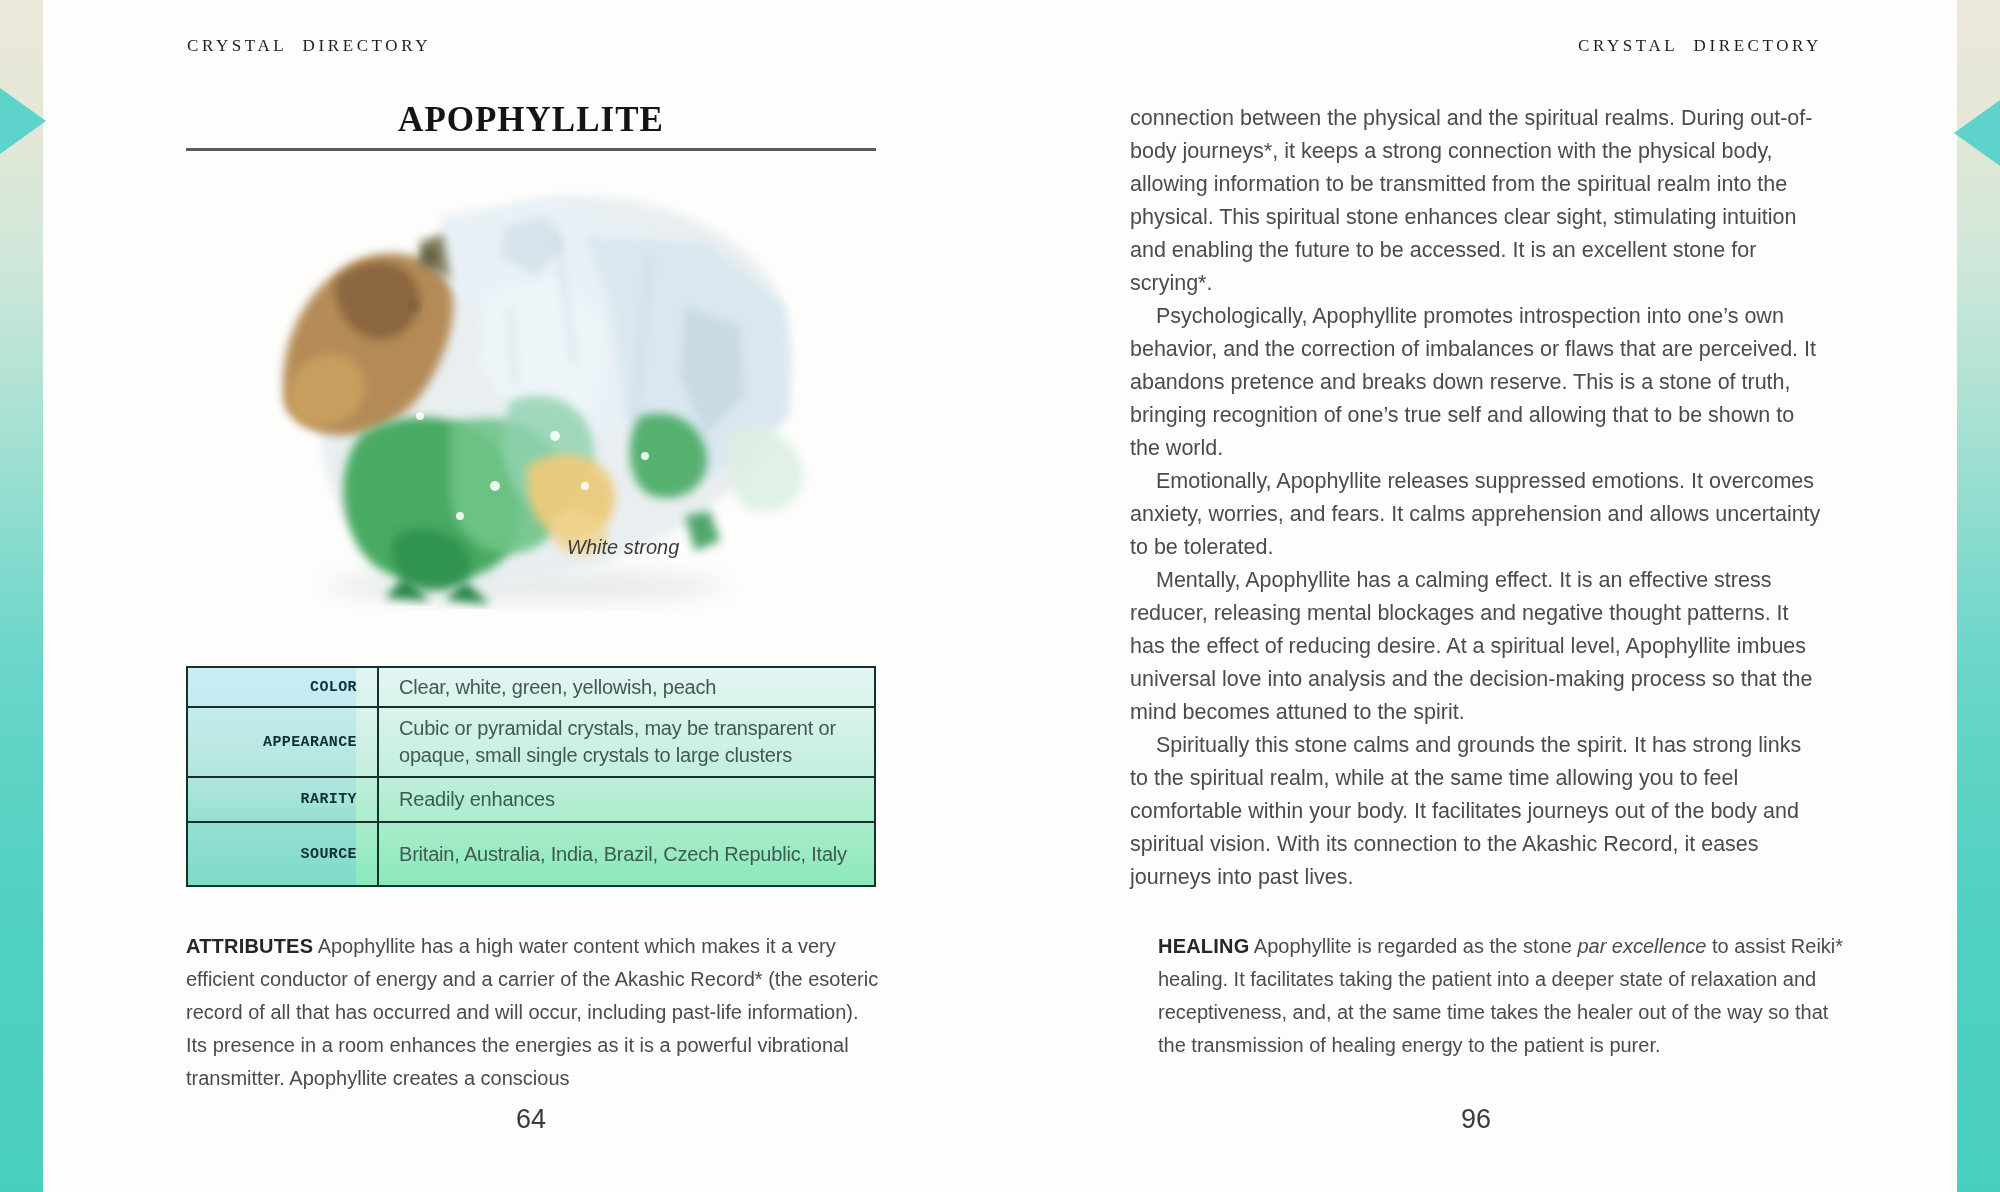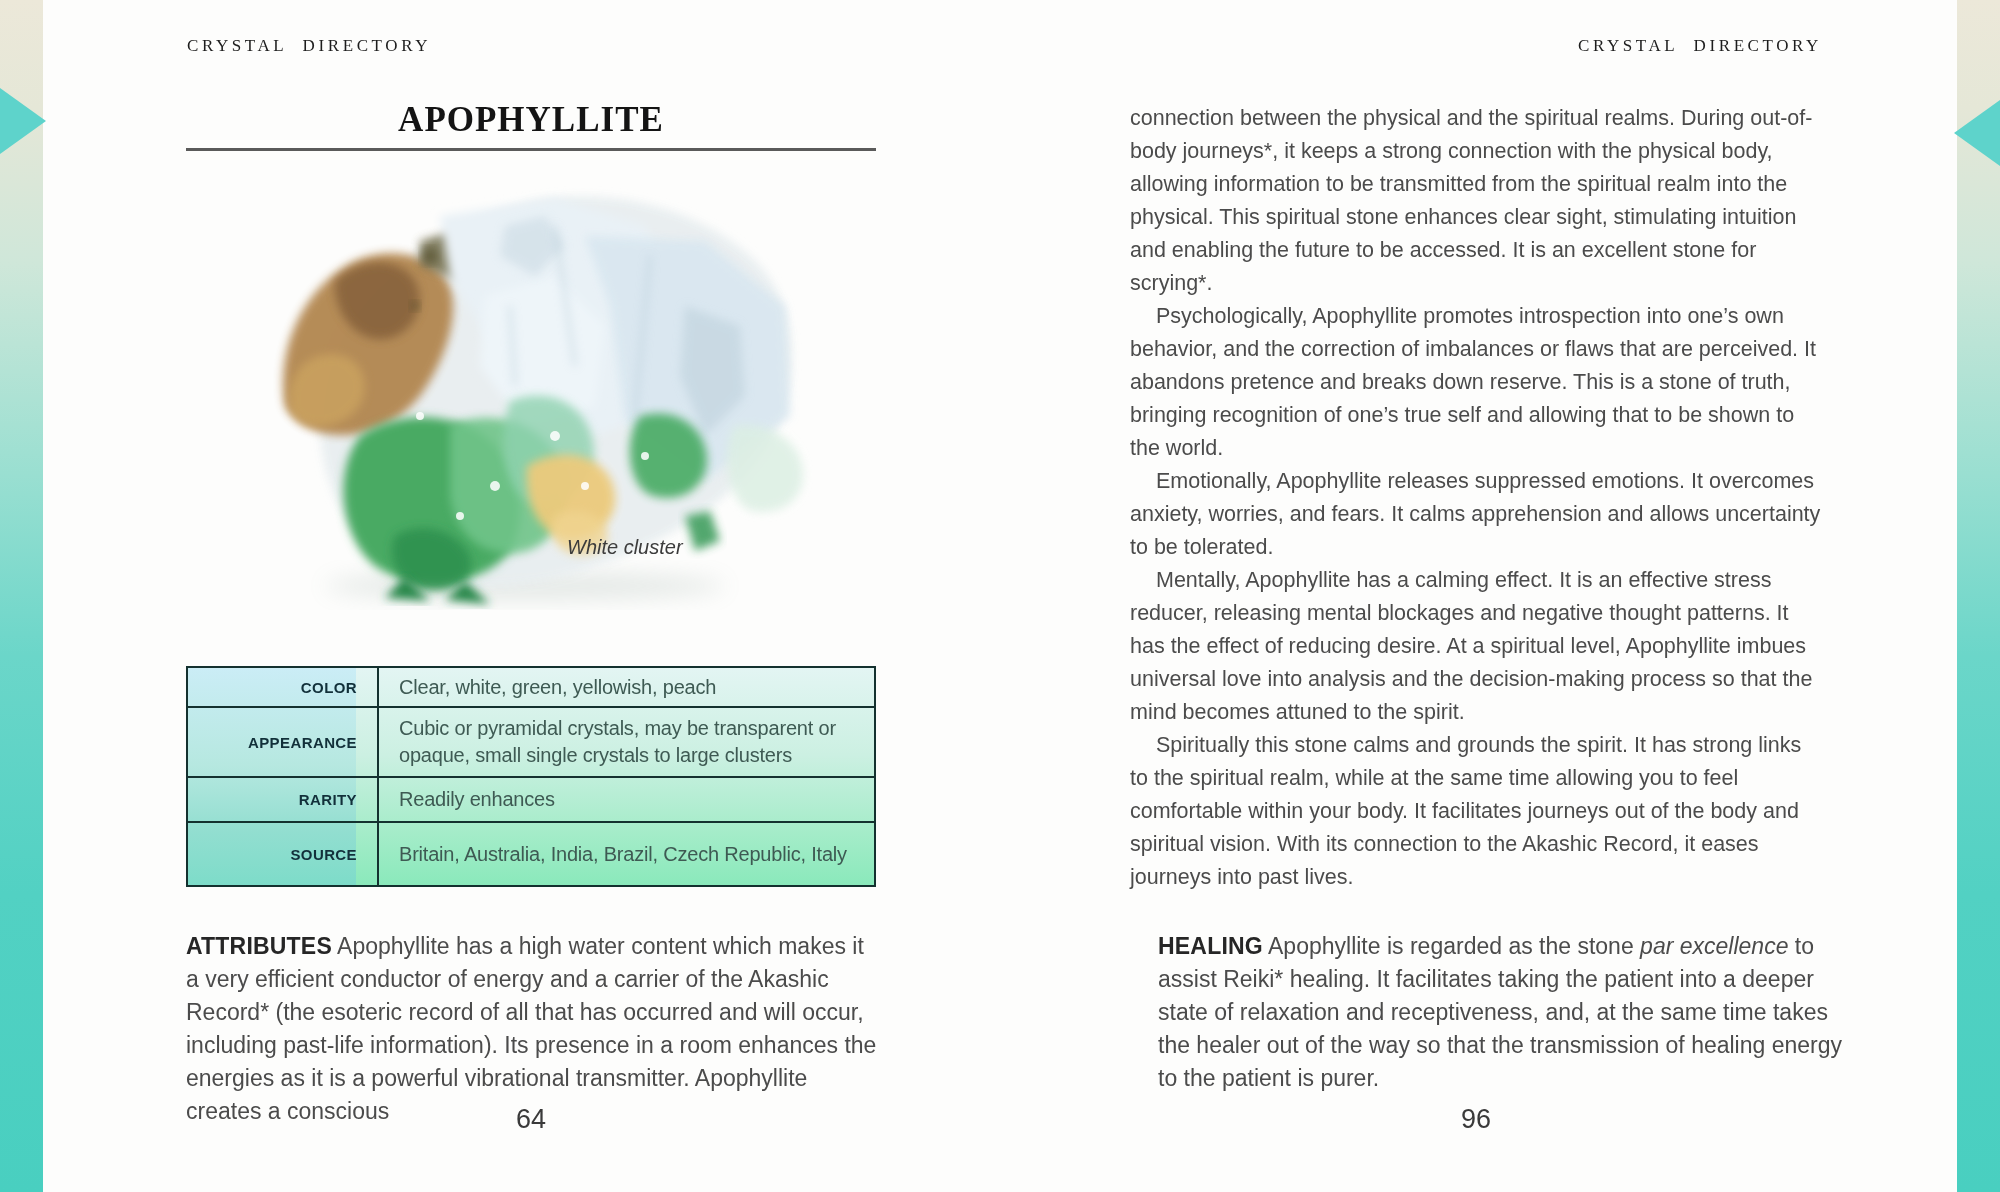--- a/index.html
+++ b/index.html
@@ -33,27 +33,27 @@
   .caption{position:absolute;left:312px;top:350px;font-style:italic;font-size:20px;color:#3c3c3c;}
 
   
   .spec-table{position:absolute;left:186px;top:666px;width:690px;border-collapse:collapse;
       table-layout:fixed;
       background:
         linear-gradient(180deg,#cbedf6 0%,#b6e8e0 45%,#92ded0 75%,#7ddcc9 100%) 0 0 / 169px 100% no-repeat,
         linear-gradient(180deg,#e3f5f3 0%,#ccf0e2 40%,#a5ecc9 75%,#8ae9bb 100%) 169px 0 / 521px 100% no-repeat;}
   .spec-table th,.spec-table td{border:2px solid #14312f;background:transparent;}
   .spec-table th{width:169px;font-size:15px;font-weight:700;letter-spacing:.4px;color:#12303a;
-                 text-align:right;padding:0 20px 0 0;vertical-align:middle;}
+                 text-align:right;padding:0 20px 0 0;vertical-align:middle;font-family:Liberation Mono, monospace;}
   .spec-table td{font-size:20px;line-height:27px;letter-spacing:-0.2px;color:#3e5a53;
                  padding:4px 8px 4px 20px;vertical-align:middle;}
   .row-color{height:40px;} .row-appearance{height:70px;border-radius:7px;} .row-rarity{height:45px;} .row-source{height:64px;}
 
   
-  .body-par{margin:0;font-size:23px;line-height:33px;color:#4b4b4b;}
+  .body-par{margin:0;font-size:20px;line-height:33px;color:#4b4b4b;}
   .body-par b{color:#262626;letter-spacing:.2px;}
   .attributes{position:absolute;left:186px;top:930px;width:694px;}
   .healing{position:absolute;left:1158px;top:930px;width:692px;}
   .right-col{position:absolute;left:1130px;top:102px;width:692px;}
   .right-col p{margin:0;font-size:21.5px;line-height:33px;color:#4b4b4b;text-indent:26px;}
   .right-col p.no-indent{text-indent:0;}
 
   
   .folio{position:absolute;top:1104px;font-size:27px;color:#3a3a3a;text-align:center;}
   .folio-left{left:186px;width:690px;}
@@ -110,21 +110,21 @@
       <path filter="url(#b1)" fill="#3f9e5f" opacity="0.9" d="M430,330 L455,325 L465,355 L440,365 Z"></path>
       <path filter="url(#b1)" fill="#ecca7c" opacity="0.95" d="M272,280 C300,262 340,265 355,292 C368,318 356,345 325,352 C295,358 268,330 272,280 Z"></path>
       <path filter="url(#b1)" fill="#f0d490" opacity="0.8" d="M300,330 C320,320 345,325 352,345 C356,360 340,372 318,368 C300,364 292,345 300,330 Z"></path>
       <circle cx="300" cy="250" r="5" fill="#ffffff" opacity="0.85"></circle>
       <circle cx="330" cy="300" r="4" fill="#ffffff" opacity="0.85"></circle>
       <circle cx="240" cy="300" r="5" fill="#ffffff" opacity="0.85"></circle>
       <circle cx="205" cy="330" r="4" fill="#ffffff" opacity="0.85"></circle>
       <circle cx="390" cy="270" r="4" fill="#ffffff" opacity="0.85"></circle>
       <circle cx="165" cy="230" r="4" fill="#ffffff" opacity="0.85"></circle>
     </svg>
-    <figcaption class="caption">White cluster</figcaption>
+    <figcaption class="caption">White strong</figcaption>
   </figure>
 
   <table class="spec-table">
     <tbody>
       <tr class="row-color">
         <th>COLOR</th>
         <td>Clear, white, green, yellowish, peach</td>
       </tr>
       <tr class="row-appearance">
         <th>APPEARANCE</th>

